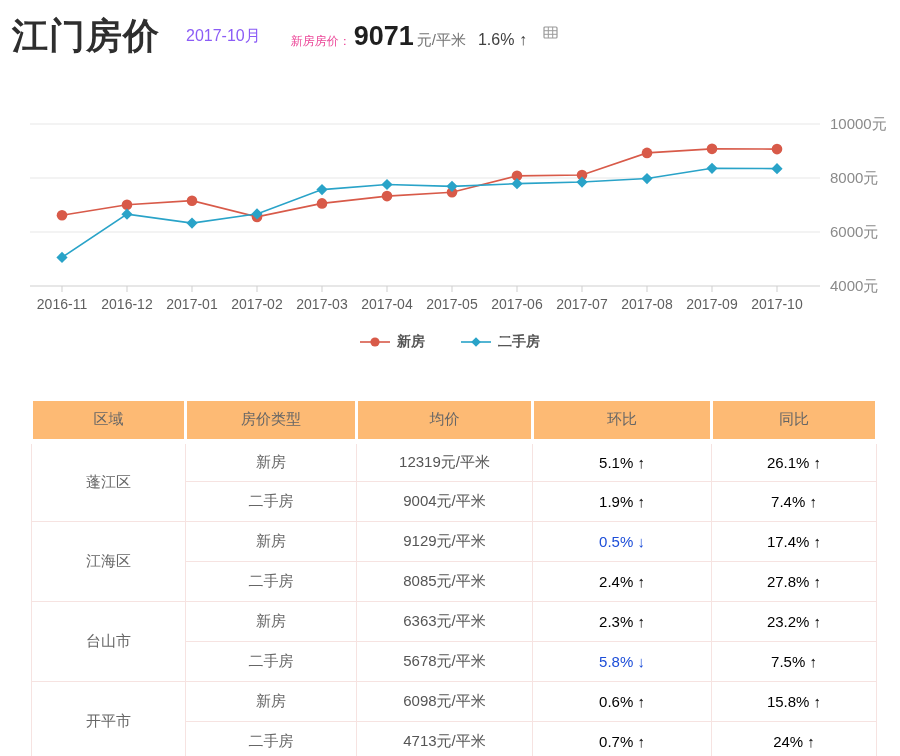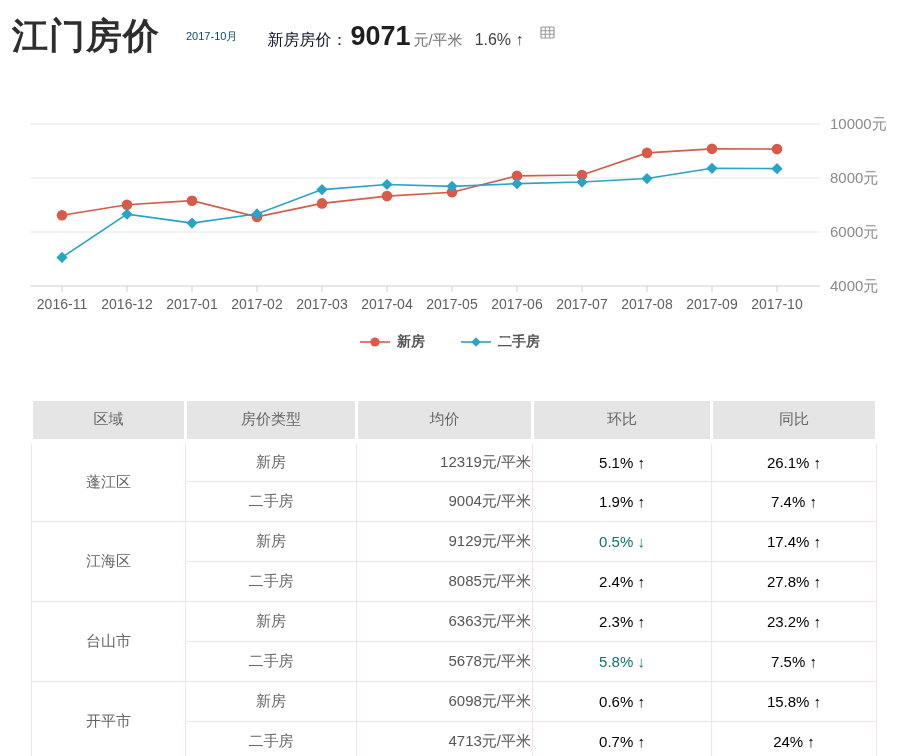--- a/index.html
+++ b/index.html
@@ -13,23 +13,23 @@
   
   .hdr {
     display: flex; align-items: center;
     padding: 12px 14px 0 12px;
     white-space: nowrap;
   }
   .hdr h1 {
     margin: 0; font-size: 36px; font-weight: bold;
     color: #2e2e2e; letter-spacing: 1px;
   }
-  .hdr .date { margin-left: 26px; font-size: 11px; color: #0c4a6e; }
+  .hdr .date { margin-left: 26px; font-size: 16px; color: #8b5cf6; }
   .stat { margin-left: 30px; }
-  .stat .lbl  { font-size: 16px; color: #0f172a; }
+  .stat .lbl  { font-size: 12px; color: #ec4899; }
   .stat .val  { font-size: 27px; font-weight: bold; color: #1f1f1f; margin: 0 3px; }
   .stat .unit { font-size: 15px; color: #737373; }
   .stat .chg  { font-size: 16px; color: #404040; margin-left: 12px; }
   .icon-btn {
     margin-left: 16px; cursor: pointer; position: relative; top: -2px;
     display: inline-block;
   }
   
   .chart-wrap { margin-top: 36px; }
   .ytick { font-size: 15px; fill: #8a8a8a; }
@@ -41,33 +41,33 @@
   .legend-item {
     display: inline-flex; align-items: center; gap: 7px;
     font-size: 14px; font-weight: bold; color: #555; cursor: pointer;
   }
   
   table.price-table {
     border-collapse: collapse; table-layout: fixed;
     width: 845px; margin: 50px 0 0 30px;
   }
   .price-table thead th {
-    background: #e5e5e5; height: 40px;
+    background: #fdba74; height: 40px;
     font-weight: normal; font-size: 15px; color: #666;
     border-left: 3px solid #fff; border-right: 3px solid #fff;
     border-bottom: 5px solid #fff;
   }
   .price-table tbody td {
     height: 40px; text-align: center; vertical-align: middle;
     font-size: 15px; color: #666;
     border: 1px solid #f6e3e1; background: #fff;
   }
-  .price-table td.price { color: #555; text-align: right; }
+  .price-table td.price { color: #555; }
   .price-table td.chg-up   { color: #000000; }
-  .price-table td.chg-down { color: #0f766e; }
+  .price-table td.chg-down { color: #1d4ed8; }
 </style>
 </head>
 <body>
 
 <div class="hdr">
   <h1>江门房价</h1>
   <span class="date">2017-10月</span>
 
   <span class="stat">
     <span class="lbl">新房房价：</span><span class="val">9071</span><span class="unit">元/平米</span><span class="chg">1.6% ↑</span>

